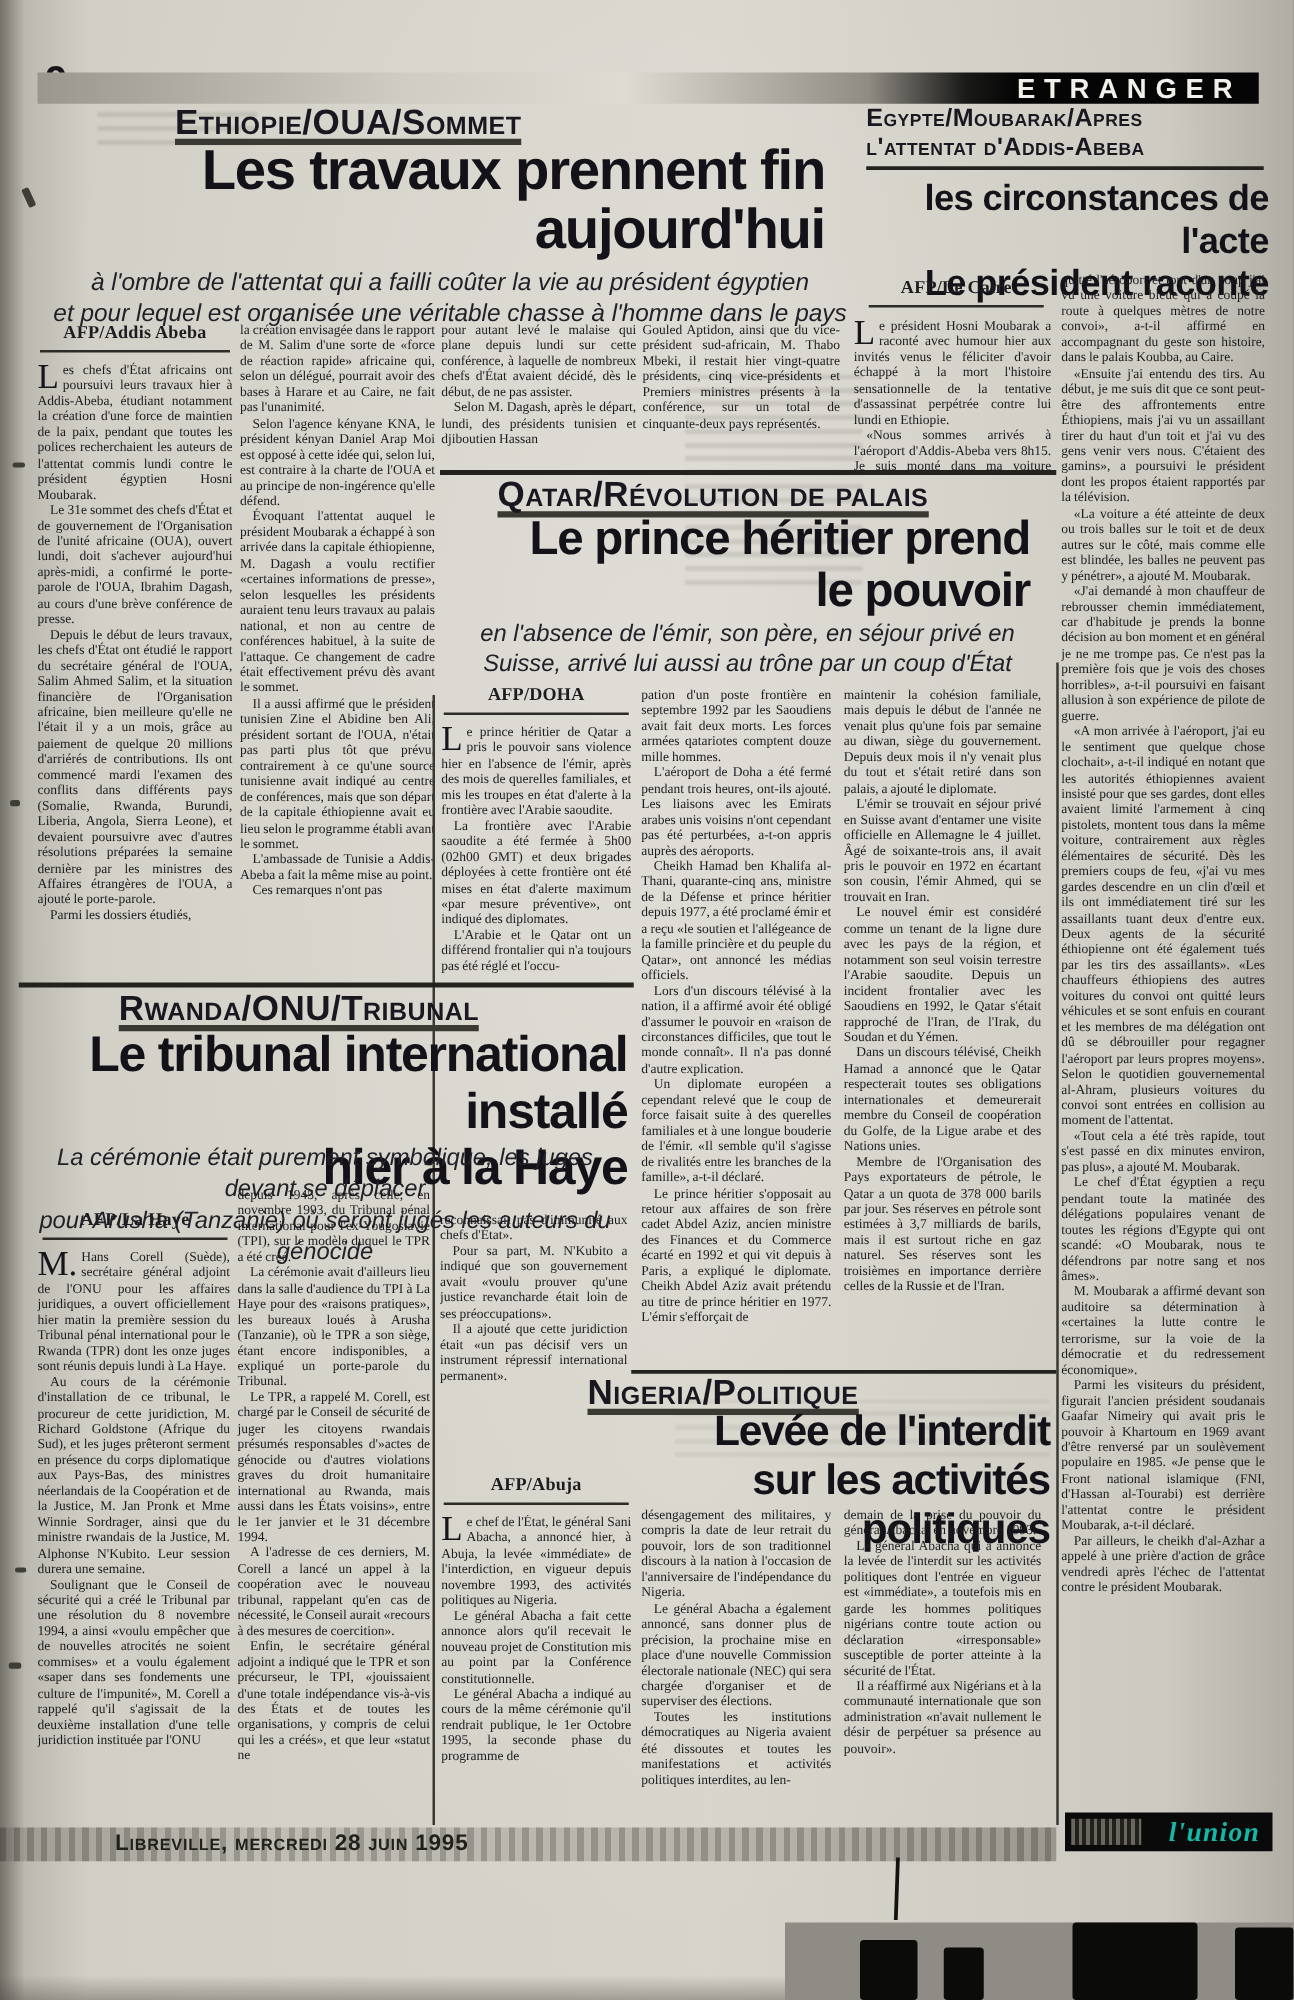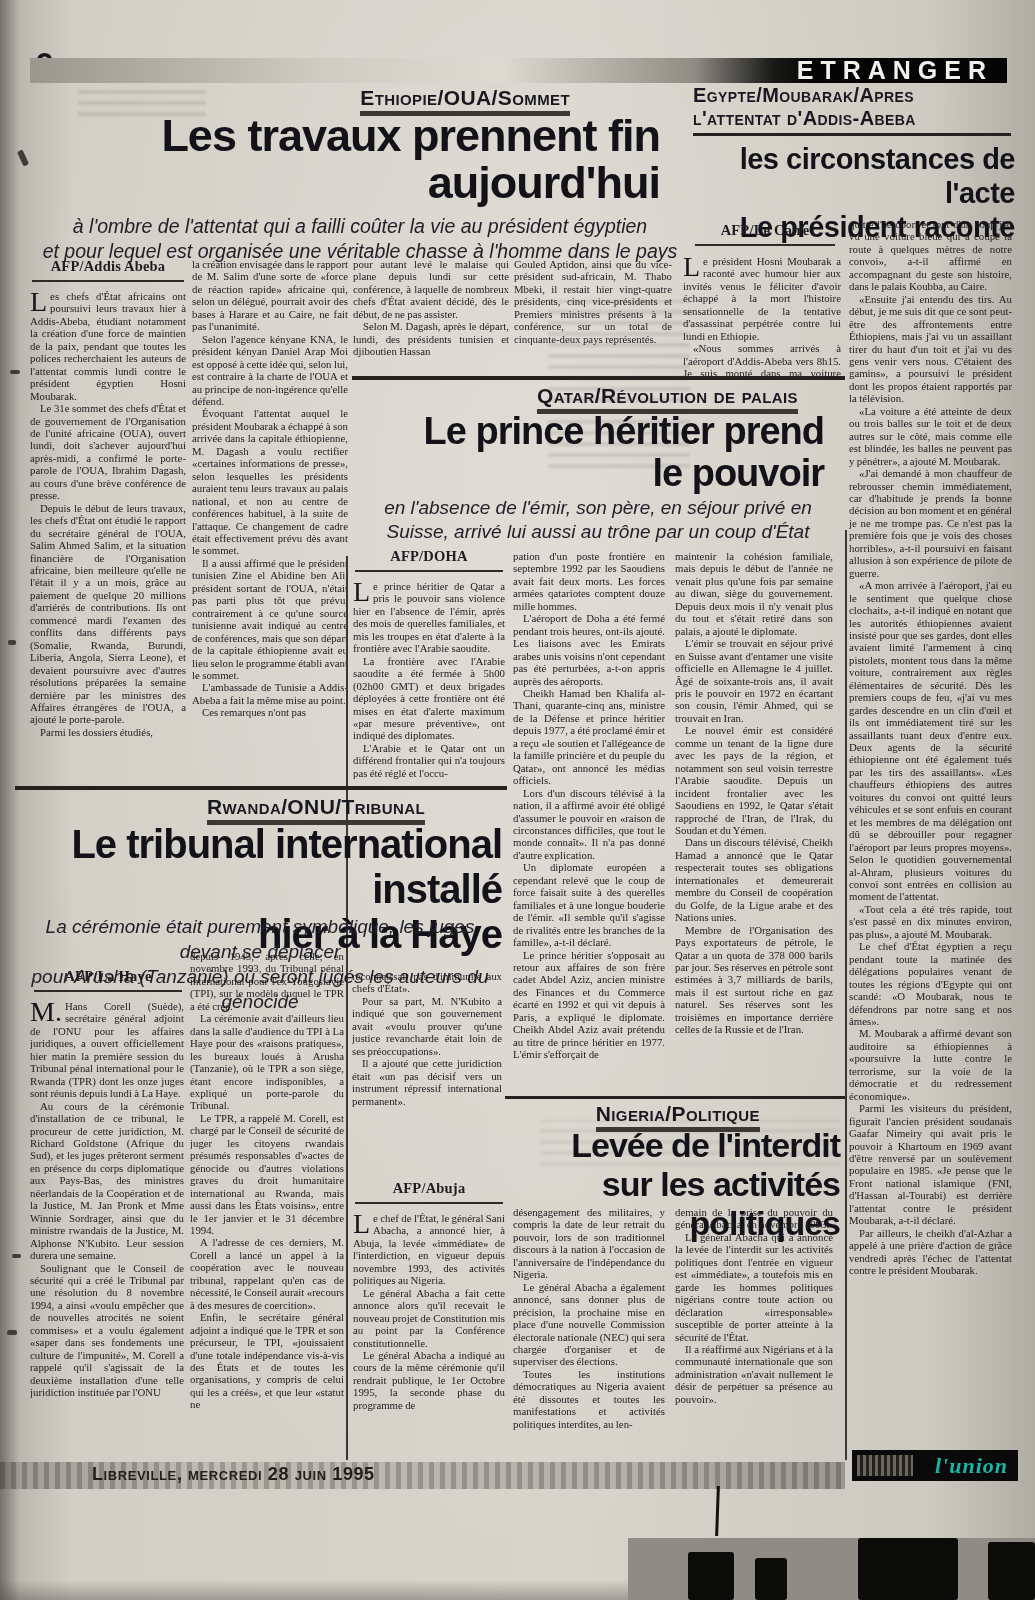--- a/index.html
+++ b/index.html
@@ -10,24 +10,24 @@
       linear-gradient(90deg,#b3b0a7 0%, #d2cfc6 7%, #d7d4cb 55%, #cdcac1 90%, #b0ada4 100%);
     font-family:"Liberation Serif", serif; color:#1d1c20;
   }
   
   .page-num { position:absolute; left:36px; top:46px; font-family:"Liberation Sans",sans-serif;
     font-size:32px; font-weight:700; color:#16151a; }
   .top-bar { position:absolute; left:30px; top:58px; width:977px; height:25px;
     background:linear-gradient(90deg,#9a978e 0%, #cfccc3 30%, #dedbd2 48%, #8f8c84 68%, #1a1a18 76%, #050505 80%);
     text-align:right; }
   .top-bar .section { display:inline-block; line-height:25px; padding-right:14px;
-    font-family:"Liberation Sans",sans-serif; font-weight:700; font-size:25px; letter-spacing:7px; color:#f2f0ea; }
-  
-  .kicker { position:absolute; text-align:right; font-family:"Liberation Sans",sans-serif;
-    font-weight:700; font-variant:small-caps; font-size:21px; letter-spacing:0.4px; color:#191820; line-height:23px; }
+    font-family:"Liberation Sans",sans-serif; font-weight:700; font-size:22px; letter-spacing:7px; color:#f2f0ea; }
+  
+  .kicker { position:absolute; text-align:left; font-family:"Liberation Sans",sans-serif;
+    font-weight:700; font-variant:small-caps; font-size:28px; letter-spacing:0.4px; color:#191820; line-height:23px; }
   .kicker .kline { display:inline-block; }
   .kicker .kbar { height:5px; background:#3b3933; margin-top:2px; }
   .headline { position:absolute; text-align:right; font-family:"Liberation Sans",sans-serif;
     font-weight:700; color:#131218; letter-spacing:-1px; }
   .subhead { position:absolute; text-align:center; font-family:"Liberation Sans",sans-serif;
     font-style:italic; color:#22212a; }
   .byline { position:absolute; text-align:center; font-weight:700; font-size:14.5px;
     border-bottom:2px solid #2c2b27; padding-bottom:5px; letter-spacing:0.2px; }
   .col { position:absolute; overflow:hidden; font-size:10.8px; line-height:12.45px;
     text-align:justify; hyphens:auto; -webkit-hyphens:auto; word-spacing:-0.3px; }
@@ -125,21 +125,21 @@
       <p>«Nous sommes arrivés à l'aéroport d'Addis-Abeba vers 8h15. Je suis monté dans ma voiture blindée et nous avons</p>
     </div>
   <div class="col" style="left:849px; top:218px; width:163px; height:1234px;">
       <p>quitté l'aéroport et tout d'un coup j'ai vu une voiture bleue qui a coupé la route à quelques mètres de notre convoi», a-t-il affirmé en accompagnant du geste son histoire, dans le palais Koubba, au Caire.</p>
       <p>«Ensuite j'ai entendu des tirs. Au début, je me suis dit que ce sont peut-être des affrontements entre Éthiopiens, mais j'ai vu un assaillant tirer du haut d'un toit et j'ai vu des gens venir vers nous. C'étaient des gamins», a poursuivi le président dont les propos étaient rapportés par la télévision.</p>
       <p>«La voiture a été atteinte de deux ou trois balles sur le toit et de deux autres sur le côté, mais comme elle est blindée, les balles ne peuvent pas y pénétrer», a ajouté M. Moubarak.</p>
       <p>«J'ai demandé à mon chauffeur de rebrousser chemin immédiatement, car d'habitude je prends la bonne décision au bon moment et en général je ne me trompe pas. Ce n'est pas la première fois que je vois des choses horribles», a-t-il poursuivi en faisant allusion à son expérience de pilote de guerre.</p>
       <p>«A mon arrivée à l'aéroport, j'ai eu le sentiment que quelque chose clochait», a-t-il indiqué en notant que les autorités éthiopiennes avaient insisté pour que ses gardes, dont elles avaient limité l'armement à cinq pistolets, montent tous dans la même voiture, contrairement aux règles élémentaires de sécurité. Dès les premiers coups de feu, «j'ai vu mes gardes descendre en un clin d'œil et ils ont immédiatement tiré sur les assaillants tuant deux d'entre eux. Deux agents de la sécurité éthiopienne ont été également tués par les tirs des assaillants». «Les chauffeurs éthiopiens des autres voitures du convoi ont quitté leurs véhicules et se sont enfuis en courant et les membres de ma délégation ont dû se débrouiller pour regagner l'aéroport par leurs propres moyens». Selon le quotidien gouvernemental al-Ahram, plusieurs voitures du convoi sont entrées en collision au moment de l'attentat.</p>
       <p>«Tout cela a été très rapide, tout s'est passé en dix minutes environ, pas plus», a ajouté M. Moubarak.</p>
       <p>Le chef d'État égyptien a reçu pendant toute la matinée des délégations populaires venant de toutes les régions d'Egypte qui ont scandé: «O Moubarak, nous te défendrons par notre sang et nos âmes».</p>
-      <p>M. Moubarak a affirmé devant son auditoire sa éthiopiennes à «poursuivre la lutte contre le terrorisme, sur la voie de la démocratie et du redressement économique».</p>
+      <p>M. Moubarak a affirmé devant son auditoire sa détermination à «certaines la lutte contre le terrorisme, sur la voie de la démocratie et du redressement économique».</p>
       <p>Parmi les visiteurs du président, figurait l'ancien président soudanais Gaafar Nimeiry qui avait pris le pouvoir à Khartoum en 1969 avant d'être renversé par un soulèvement populaire en 1985. «Je pense que le Front national islamique (FNI, d'Hassan al-Tourabi) est derrière l'attentat contre le président Moubarak, a-t-il déclaré.</p>
       <p>Par ailleurs, le cheikh d'al-Azhar a appelé à une prière d'action de grâce vendredi après l'échec de l'attentat contre le président Moubarak.</p>
     </div>
 
   <div class="hrule" style="left:352px; top:376px; width:493px; height:4px;"></div>
   <div class="kicker" style="left:398px; top:384px; width:400px;text-decoration:underline;">
     <span class="kline"><span>Qatar/Révolution de palais</span><div class="kbar"></div></span>
   </div>
   <div class="headline" style="left:372px; top:410px; width:452px; font-size:38px; line-height:42px;">
     <div>Le prince héritier prend</div>

